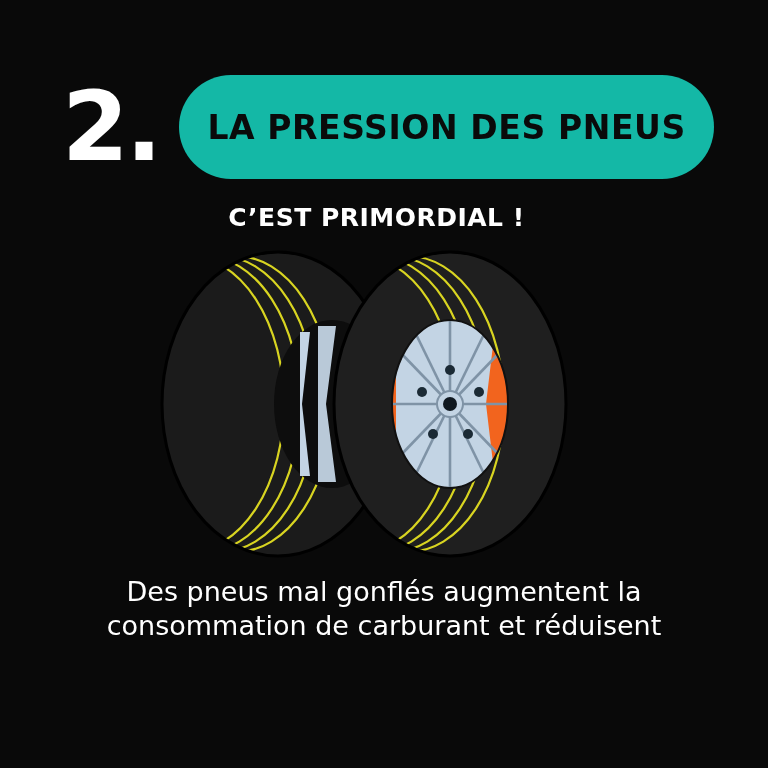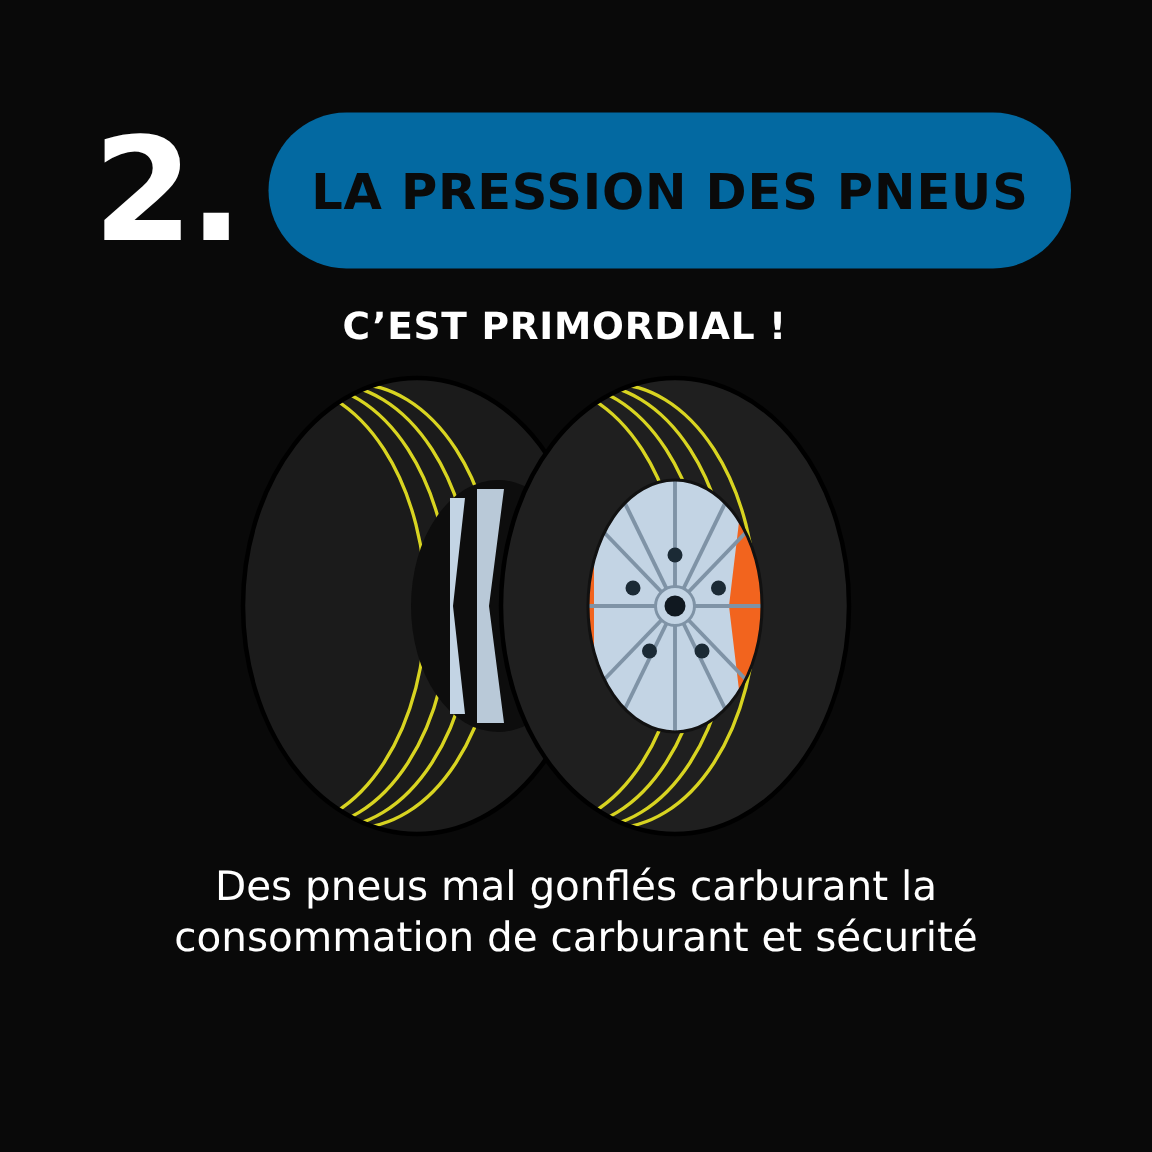--- a/index.html
+++ b/index.html
@@ -37,21 +37,21 @@
     font-size: 96px;
     line-height: 96px;
     color: #ffffff;
     letter-spacing: -3px;
     margin-right: 20px;
     user-select: none;
   }
   .title-pill {
     flex: 1;
     height: 104px;
-    background: #0369a1;
+    background: #14b8a6;
     border-radius: 52px;
     display: flex;
     align-items: center;
     justify-content: center;
     padding: 0 18px;
     box-sizing: border-box;
   }
   .title-pill .title-text {
     font-family: "DejaVu Sans", sans-serif;
     font-weight: bold;
@@ -188,17 +188,17 @@
           <circle cx="300" cy="158" r="13" fill="#c3d4e4" stroke="#7f93a6" stroke-width="2"></circle>
           <circle cx="300" cy="158" r="7" fill="#101820"></circle>
         </g>
         <ellipse cx="300" cy="158" rx="58" ry="84" fill="none" stroke="#111111" stroke-width="2"></ellipse>
         <ellipse cx="300" cy="158" rx="116" ry="152" fill="none" stroke="#000000" stroke-width="3"></ellipse>
       </g>
     </svg>
   </div>
 
   <div class="caption">
-    <span class="line">Des pneus mal gonflés carburant la</span>
-    <span class="line">consommation de carburant et sécurité</span>
+    <span class="line">Des pneus mal gonflés augmentent la</span>
+    <span class="line">consommation de carburant et réduisent</span>
   </div>
 
 </div>
 
 </body></html>

